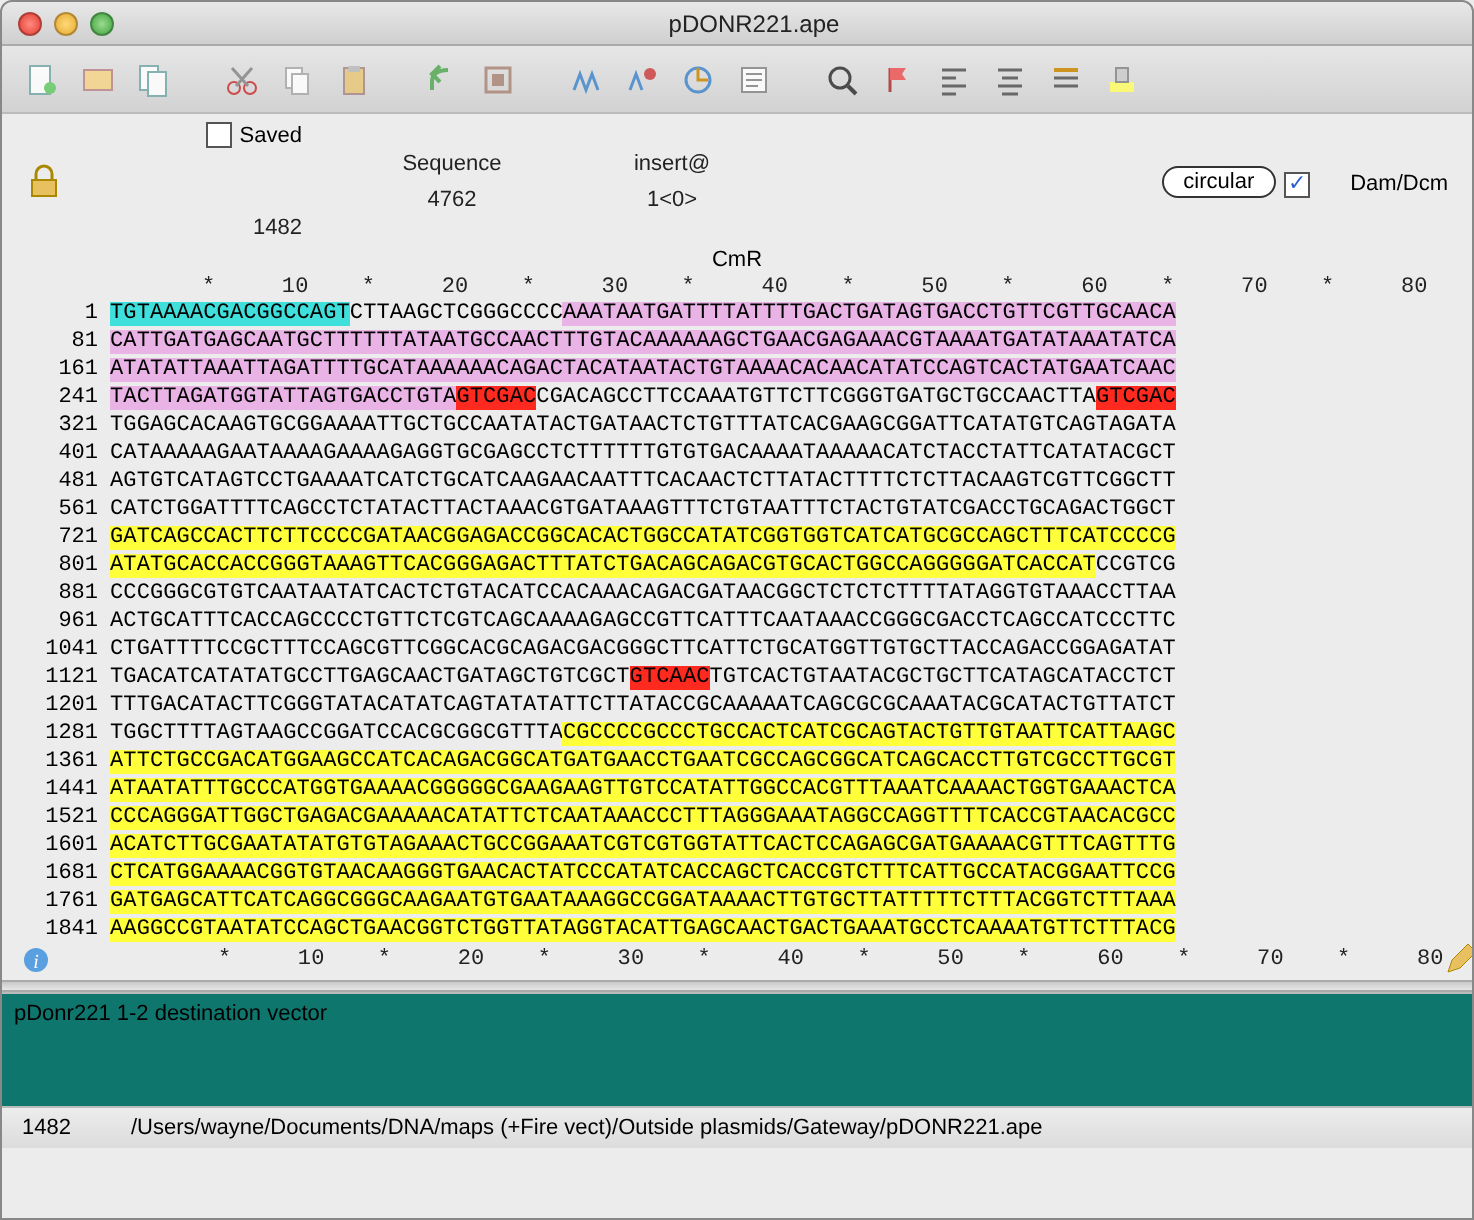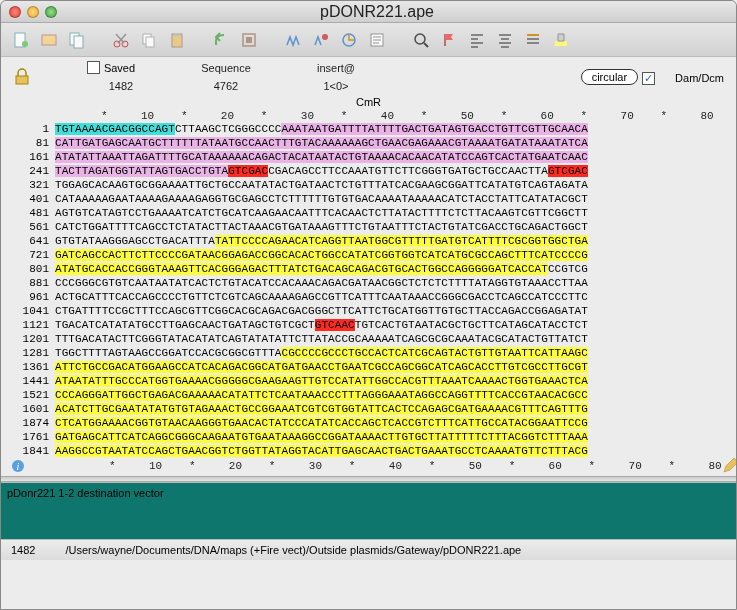--- a/index.html
+++ b/index.html
@@ -23,21 +23,21 @@
     align-items: center;
     padding: 0 8px;
     border-radius: 6px 6px 0 0;
     position: relative;
   }
   .traffic { display: flex; gap: 6px; }
   .tl { width: 12px; height: 12px; border-radius: 50%; border: 1px solid rgba(0,0,0,.25); }
   .tl.close { background: radial-gradient(#ff8a80,#e33e32); }
   .tl.min { background: radial-gradient(#ffd97a,#e6a92f); }
   .tl.max { background: radial-gradient(#9bdc8e,#3fa33f); }
-  .title { position:absolute; left:0; right:0; text-align:center; font-size:16px; color:#222;margin-left:17px; }
+  .title { position:absolute; left:0; right:0; text-align:center; font-size:12px; color:#222;margin-left:17px; }
   .toolbar {
     height: 34px;
     background: linear-gradient(#e6e6e6,#d2d2d2);
     border-bottom:1px solid #bbb;
     display:flex; align-items:center; gap:8px; padding:0 10px;
   }
   .tbtn { width:20px; height:20px; display:flex; align-items:center; justify-content:center; opacity:.85; }
   .sep { width:8px; }
   .infobar {
     display:flex; align-items:center;
@@ -217,21 +217,21 @@
     </div>
 </div>
 
 <div class="infobar">
   <div class="lock">
     <svg width="18" height="18">
         <rect x="3" y="8" width="12" height="8" fill="#e8c060" stroke="#a80"></rect>
         <path d="M5 8 v-3 a4 4 0 0 1 8 0 v3" fill="none" stroke="#a80" stroke-width="1.5"></path>
       </svg>
   </div>
-  <div class="grp" style="min-width:80px; align-items:center;">
+  <div class="grp" style="min-width:80px; align-items:flex-end;gap:28px;">
     <div class="saved-box">
       <span class="chk"></span>
       <span>Saved</span>
     </div>
     <div class="val" style="padding-left:20px;">1482</div>
   </div>
   <div class="grp">
     <div class="lbl">Sequence</div>
     <div class="val">4762</div>
   </div>
@@ -279,24 +279,20 @@
       </div>
       <div class="row">
         <div class="rownum">481</div>
         <div class="seq"><span class="plain">AGTGTCATAGTCCTGAAAATCATCTGCATCAAGAACAATTTCACAACTCTTATACTTTTCTCTTACAAGTCGTTCGGCTT</span></div>
       </div>
       <div class="row">
         <div class="rownum">561</div>
         <div class="seq"><span class="plain">CATCTGGATTTTCAGCCTCTATACTTACTAAACGTGATAAAGTTTCTGTAATTTCTACTGTATCGACCTGCAGACTGGCT</span></div>
       </div>
       <div class="row">
-        <div class="rownum">641</div>
-        <div class="seq"><span class="plain">GTGTATAAGGGAGCCTGACATTTA</span><span class="yellow">TATTCCCCAGAACATCAGGTTAATGGCGTTTTTGATGTCATTTTCGCGGTGGCTGA</span></div>
-      </div>
-      <div class="row">
         <div class="rownum">721</div>
         <div class="seq"><span class="yellow">GATCAGCCACTTCTTCCCCGATAACGGAGACCGGCACACTGGCCATATCGGTGGTCATCATGCGCCAGCTTTCATCCCCG</span></div>
       </div>
       <div class="row">
         <div class="rownum">801</div>
         <div class="seq"><span class="yellow">ATATGCACCACCGGGTAAAGTTCACGGGAGACTTTATCTGACAGCAGACGTGCACTGGCCAGGGGGATCACCAT</span><span class="plain">CCGTCG</span></div>
       </div>
       <div class="row">
         <div class="rownum">881</div>
         <div class="seq"><span class="plain">CCCGGGCGTGTCAATAATATCACTCTGTACATCCACAAACAGACGATAACGGCTCTCTCTTTTATAGGTGTAAACCTTAA</span></div>
@@ -331,21 +327,21 @@
       </div>
       <div class="row">
         <div class="rownum">1521</div>
         <div class="seq"><span class="yellow">CCCAGGGATTGGCTGAGACGAAAAACATATTCTCAATAAACCCTTTAGGGAAATAGGCCAGGTTTTCACCGTAACACGCC</span></div>
       </div>
       <div class="row">
         <div class="rownum">1601</div>
         <div class="seq"><span class="yellow">ACATCTTGCGAATATATGTGTAGAAACTGCCGGAAATCGTCGTGGTATTCACTCCAGAGCGATGAAAACGTTTCAGTTTG</span></div>
       </div>
       <div class="row">
-        <div class="rownum">1874</div>
+        <div class="rownum">1681</div>
         <div class="seq"><span class="yellow">CTCATGGAAAACGGTGTAACAAGGGTGAACACTATCCCATATCACCAGCTCACCGTCTTTCATTGCCATACGGAATTCCG</span></div>
       </div>
       <div class="row">
         <div class="rownum">1761</div>
         <div class="seq"><span class="yellow">GATGAGCATTCATCAGGCGGGCAAGAATGTGAATAAAGGCCGGATAAAACTTGTGCTTATTTTTCTTTACGGTCTTTAAA</span></div>
       </div>
       <div class="row">
         <div class="rownum">1841</div>
         <div class="seq"><span class="yellow">AAGGCCGTAATATCCAGCTGAACGGTCTGGTTATAGGTACATTGAGCAACTGACTGAAATGCCTCAAAATGTTCTTTACG</span></div>
       </div>

